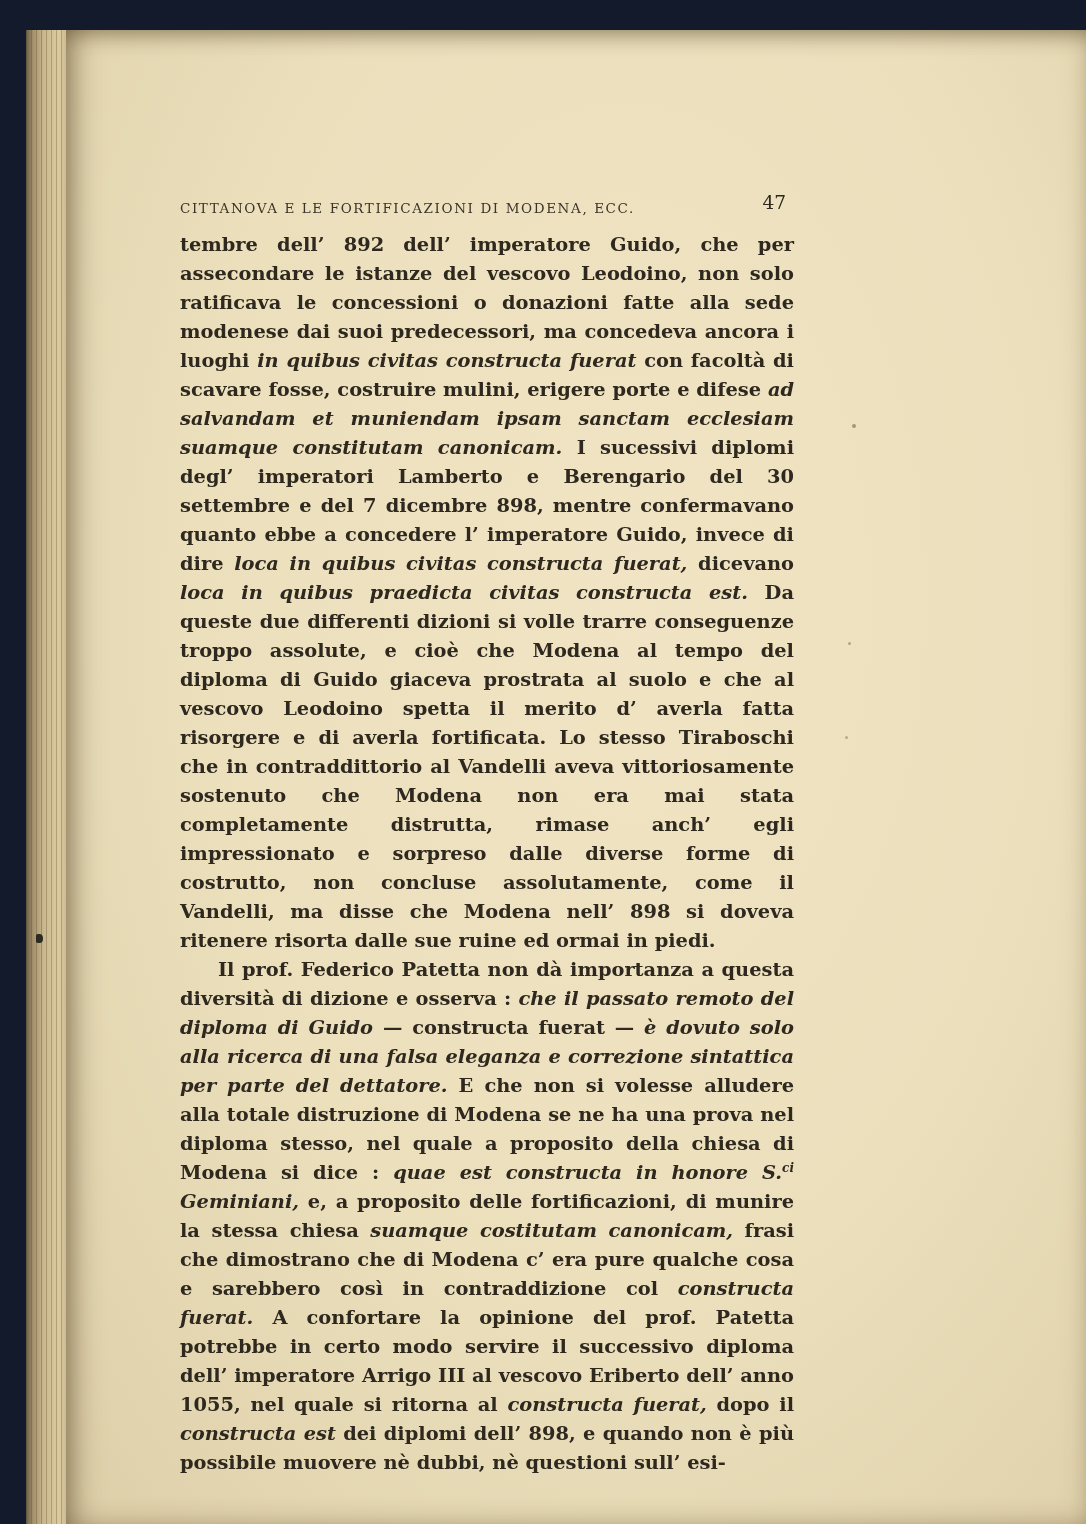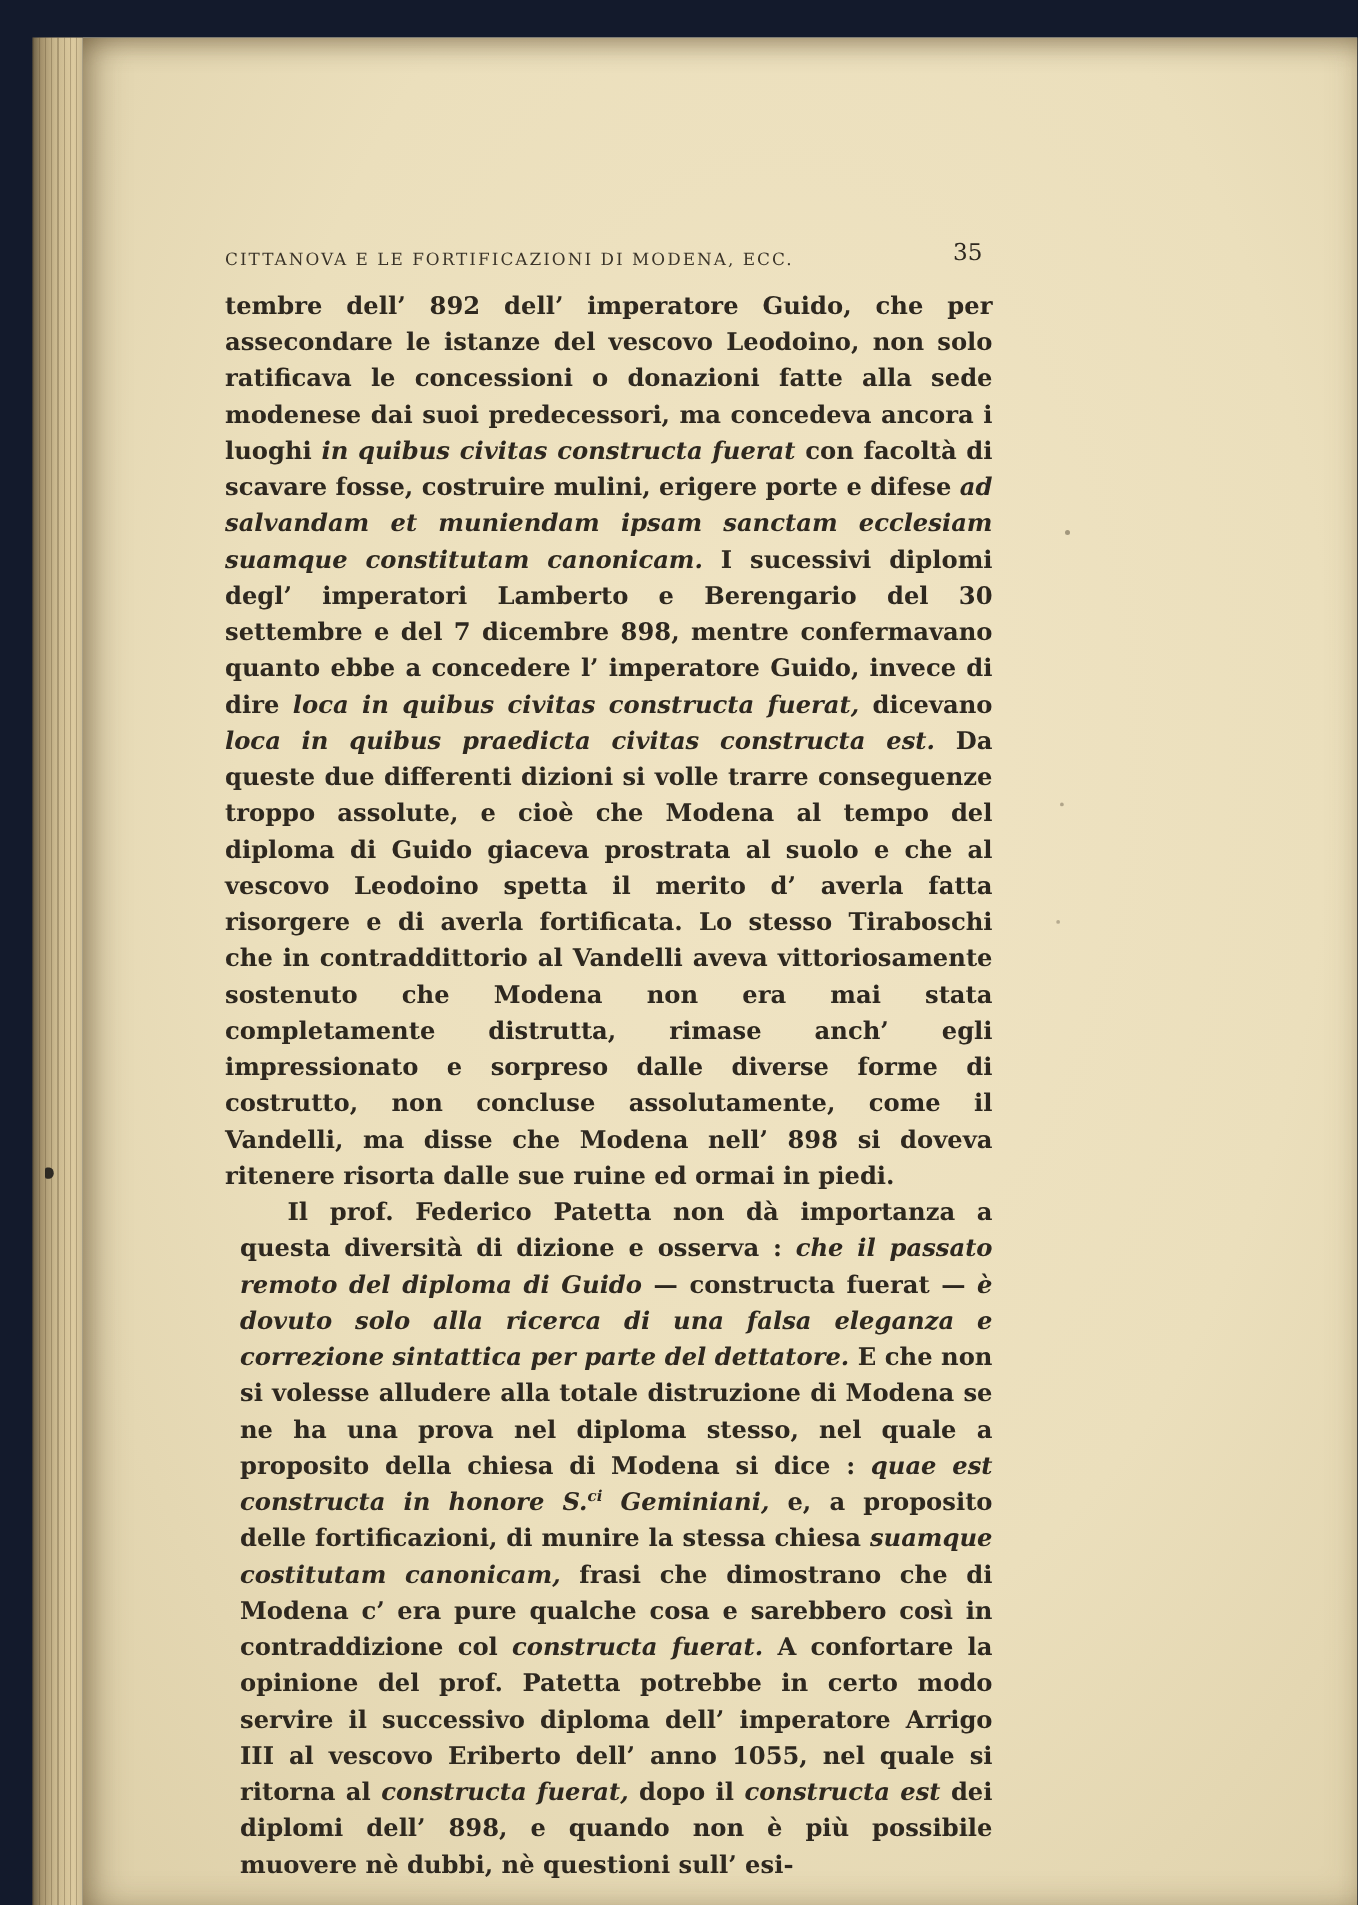--- a/index.html
+++ b/index.html
@@ -75,42 +75,42 @@
     position: absolute;
     left: 114px;
     top: 200px;
     width: 614px;
     font-size: 19.4px;
     line-height: 29px;
     color: var(--ink, #2e281f);
     text-align: justify;
   }
   .text-block p { margin: 0; font-weight: bold; }
-  .text-block p.indent { text-indent: 38px; margin-left: 12px; }
+  .text-block p.indent { text-indent: 38px; }
   .text-block sup { font-size: .62em; line-height: 0; }
   .speck {
     position: absolute;
     background: rgba(55, 45, 30, .75);
     border-radius: 50%;
   }
   .speck.s1 { left: 36px; top: 934px; width: 7px; height: 9px; border-radius: 2px 60% 60% 2px; background: rgba(30,28,26,.9); }
   .speck.s2 { left: 852px; top: 424px; width: 4px; height: 4px; opacity: .55; }
   .speck.s3 { left: 848px; top: 642px; width: 3px; height: 3px; opacity: .45; }
   .speck.s4 { left: 845px; top: 736px; width: 3px; height: 3px; opacity: .4; }
 </style>
 </head>
 <body>
 
 <div class="scan">
   <div class="page-edges"></div>
 
   <div class="page">
     <div class="running-header">
       <span class="header-title">CITTANOVA E LE FORTIFICAZIONI DI MODENA, ECC.</span>
-      <span class="page-number">35</span>
+      <span class="page-number">47</span>
     </div>
 
     <div class="text-block">
       <p><span>tembre dell’ 892 dell’ imperatore Guido, che per assecondare le istanze del vescovo Leodoino, non solo ratificava le concessioni o donazioni fatte alla sede modenese dai suoi predecessori, ma concedeva ancora i luoghi </span><span style="font-style: italic;">in quibus civitas constructa fuerat</span><span> con facoltà di scavare fosse, costruire mulini, erigere porte e difese </span><span style="font-style: italic;">ad salvandam et muniendam ipsam sanctam ecclesiam suamque constitutam canonicam.</span><span> I sucessivi diplomi degl’ imperatori Lamberto e Berengario del 30 settembre e del 7 dicembre 898, mentre confermavano quanto ebbe a concedere l’ imperatore Guido, invece di dire </span><span style="font-style: italic;">loca in quibus civitas constructa fuerat,</span><span> dicevano </span><span style="font-style: italic;">loca in quibus praedicta civitas constructa est.</span><span> Da queste due differenti dizioni si volle trarre conseguenze troppo assolute, e cioè che Modena al tempo del diploma di Guido giaceva prostrata al suolo e che al vescovo Leodoino spetta il merito d’ averla fatta risorgere e di averla fortificata. Lo stesso Tiraboschi che in contraddittorio al Vandelli aveva vittoriosamente sostenuto che Modena non era mai stata completamente distrutta, rimase anch’ egli impressionato e sorpreso dalle diverse forme di costrutto, non concluse assolutamente, come il Vandelli, ma disse che Modena nell’ 898 si doveva ritenere risorta dalle sue ruine ed ormai in piedi.</span></p>
       <p class="indent"><span>Il prof. Federico Patetta non dà importanza a questa diversità di dizione e osserva : </span><span style="font-style: italic;">che il passato remoto del diploma di Guido</span><span> — constructa fuerat — </span><span style="font-style: italic;">è dovuto solo alla ricerca di una falsa eleganza e correzione sintattica per parte del dettatore.</span><span> E che non si volesse alludere alla totale distruzione di Modena se ne ha una prova nel diploma stesso, nel quale a proposito della chiesa di Modena si dice : </span><span style="font-style: italic;">quae est constructa in honore S.</span><sup style="font-style: italic;">ci</sup><span style="font-style: italic;"> Geminiani,</span><span> e, a proposito delle fortificazioni, di munire la stessa chiesa </span><span style="font-style: italic;">suamque costitutam canonicam,</span><span> frasi che dimostrano che di Modena c’ era pure qualche cosa e sarebbero così in contraddizione col </span><span style="font-style: italic;">constructa fuerat.</span><span> A confortare la opinione del prof. Patetta potrebbe in certo modo servire il successivo diploma dell’ imperatore Arrigo III al vescovo Eriberto dell’ anno 1055, nel quale si ritorna al </span><span style="font-style: italic;">constructa fuerat,</span><span> dopo il </span><span style="font-style: italic;">constructa est</span><span> dei diplomi dell’ 898, e quando non è più possibile muovere nè dubbi, nè questioni sull’ esi-</span></p>
     </div>
   </div>
 
   <div class="speck s1"></div>
   <div class="speck s2"></div>

